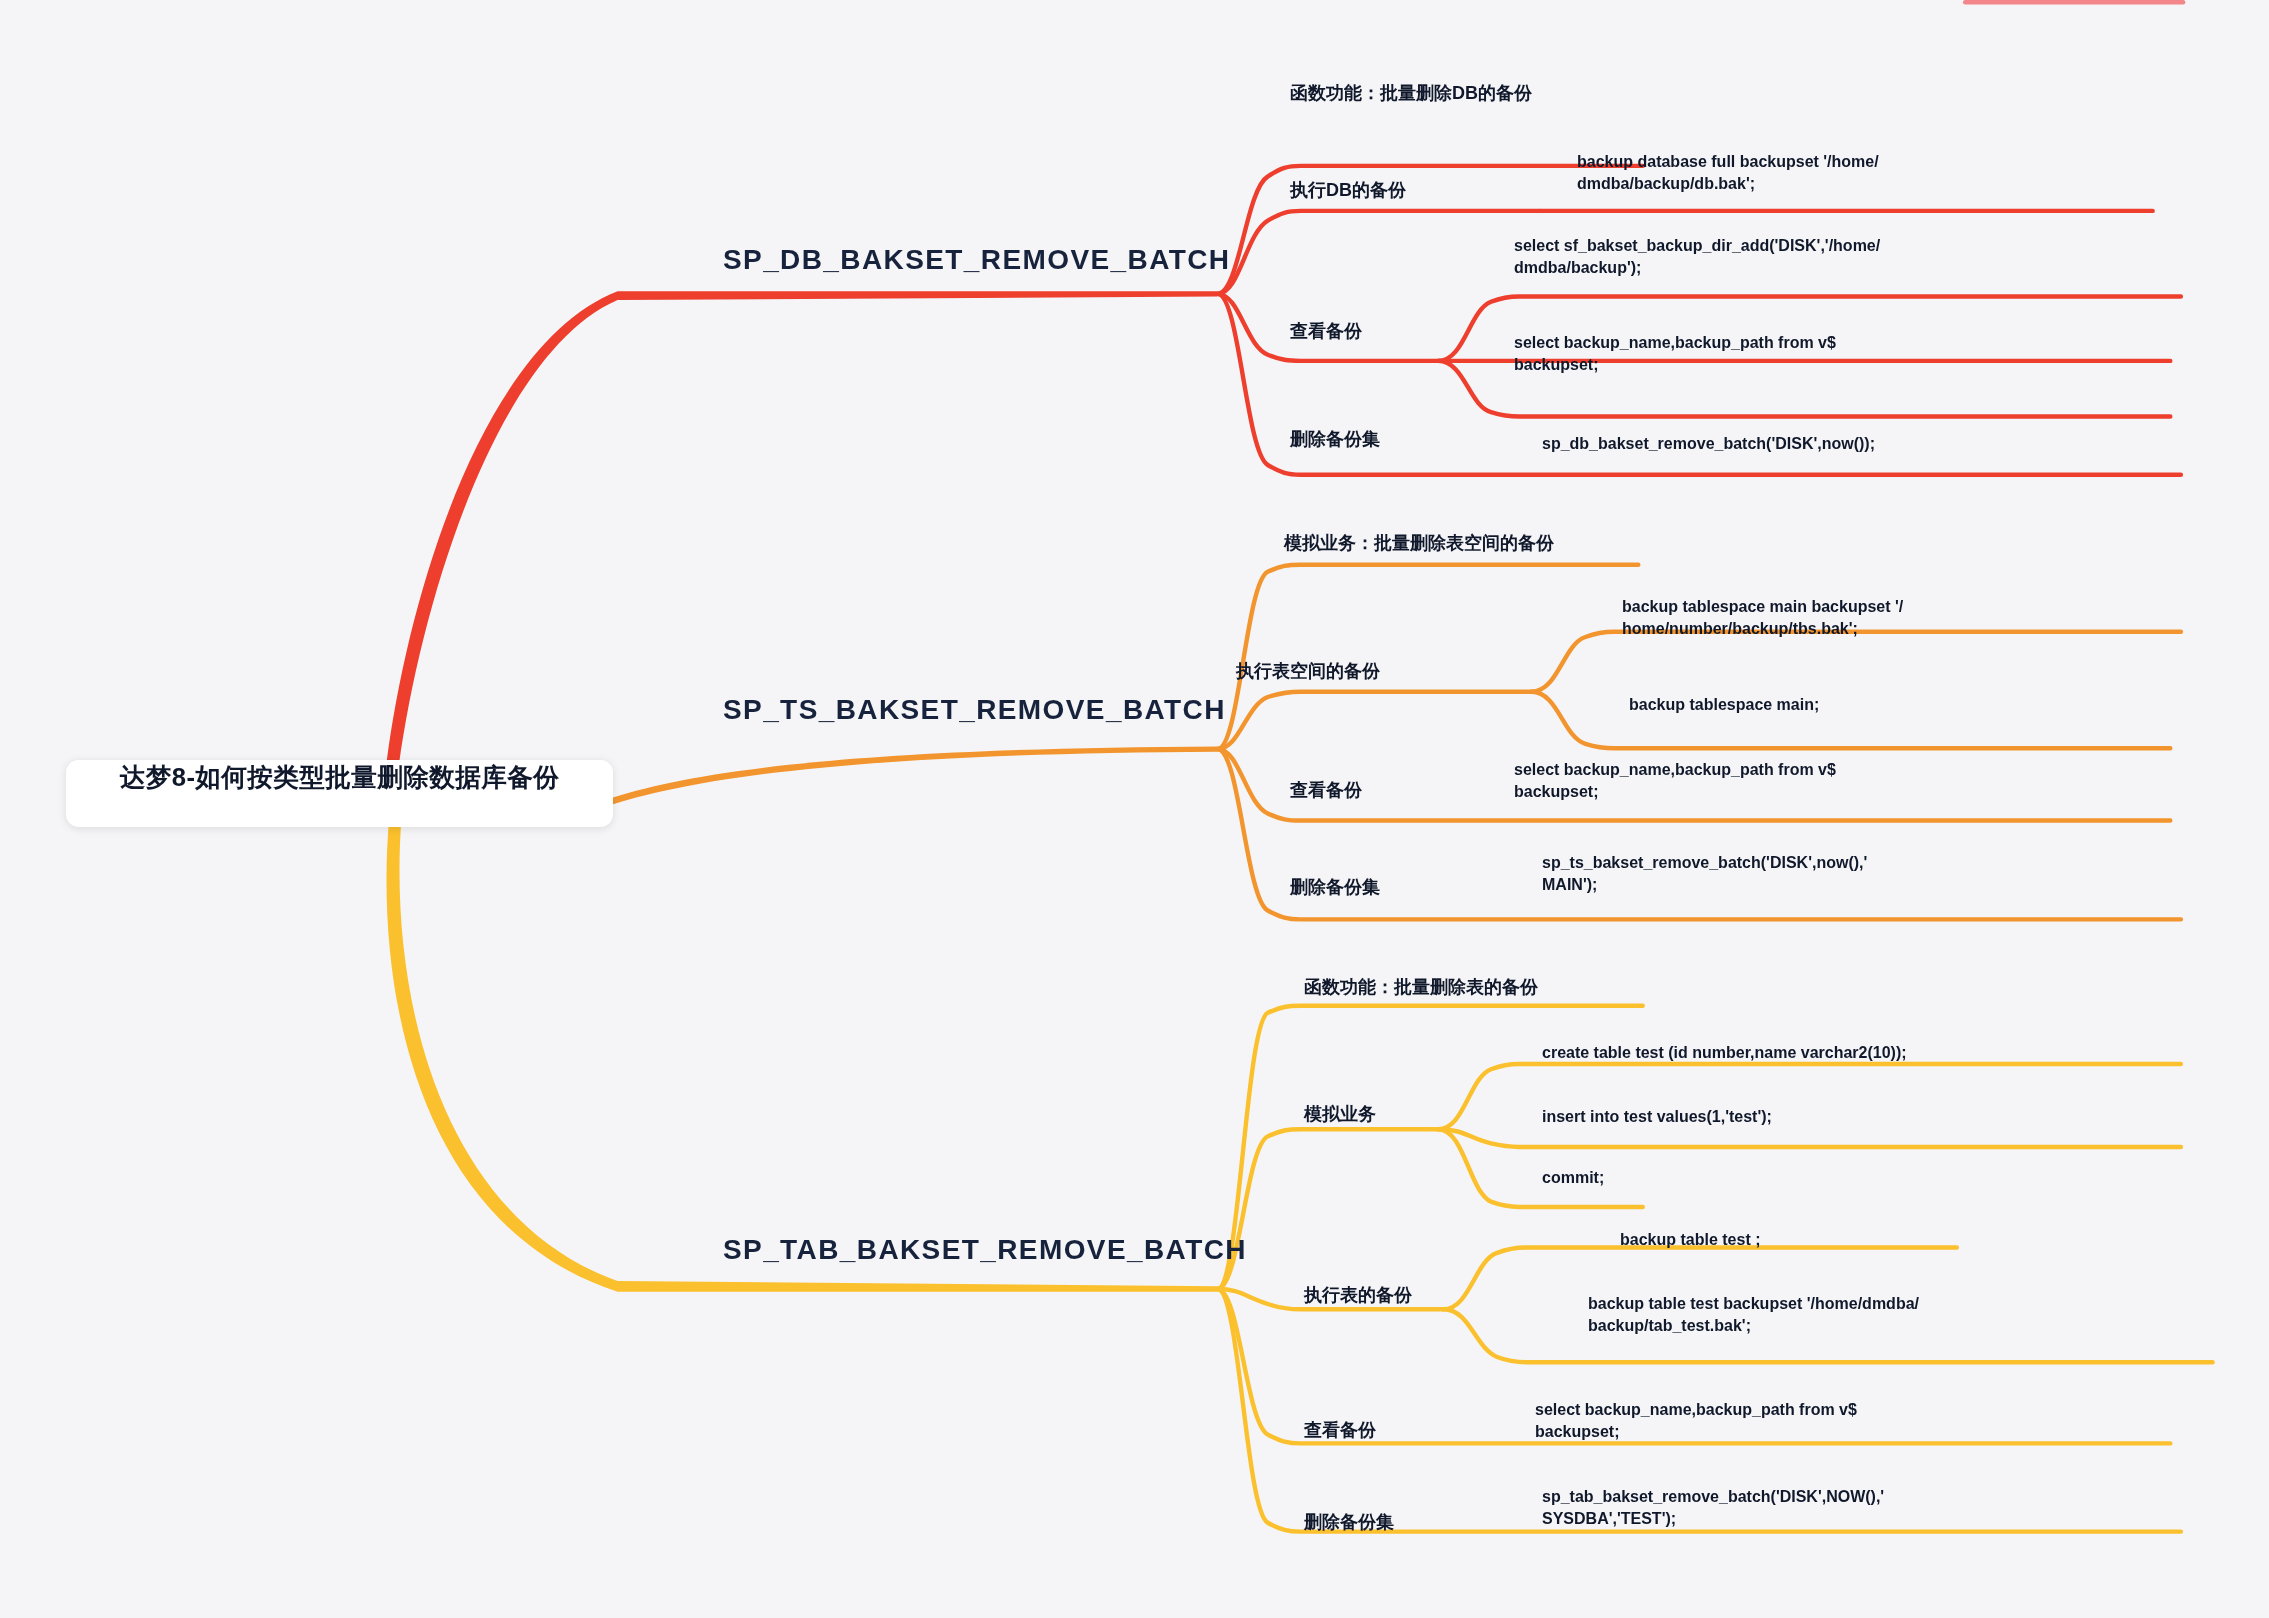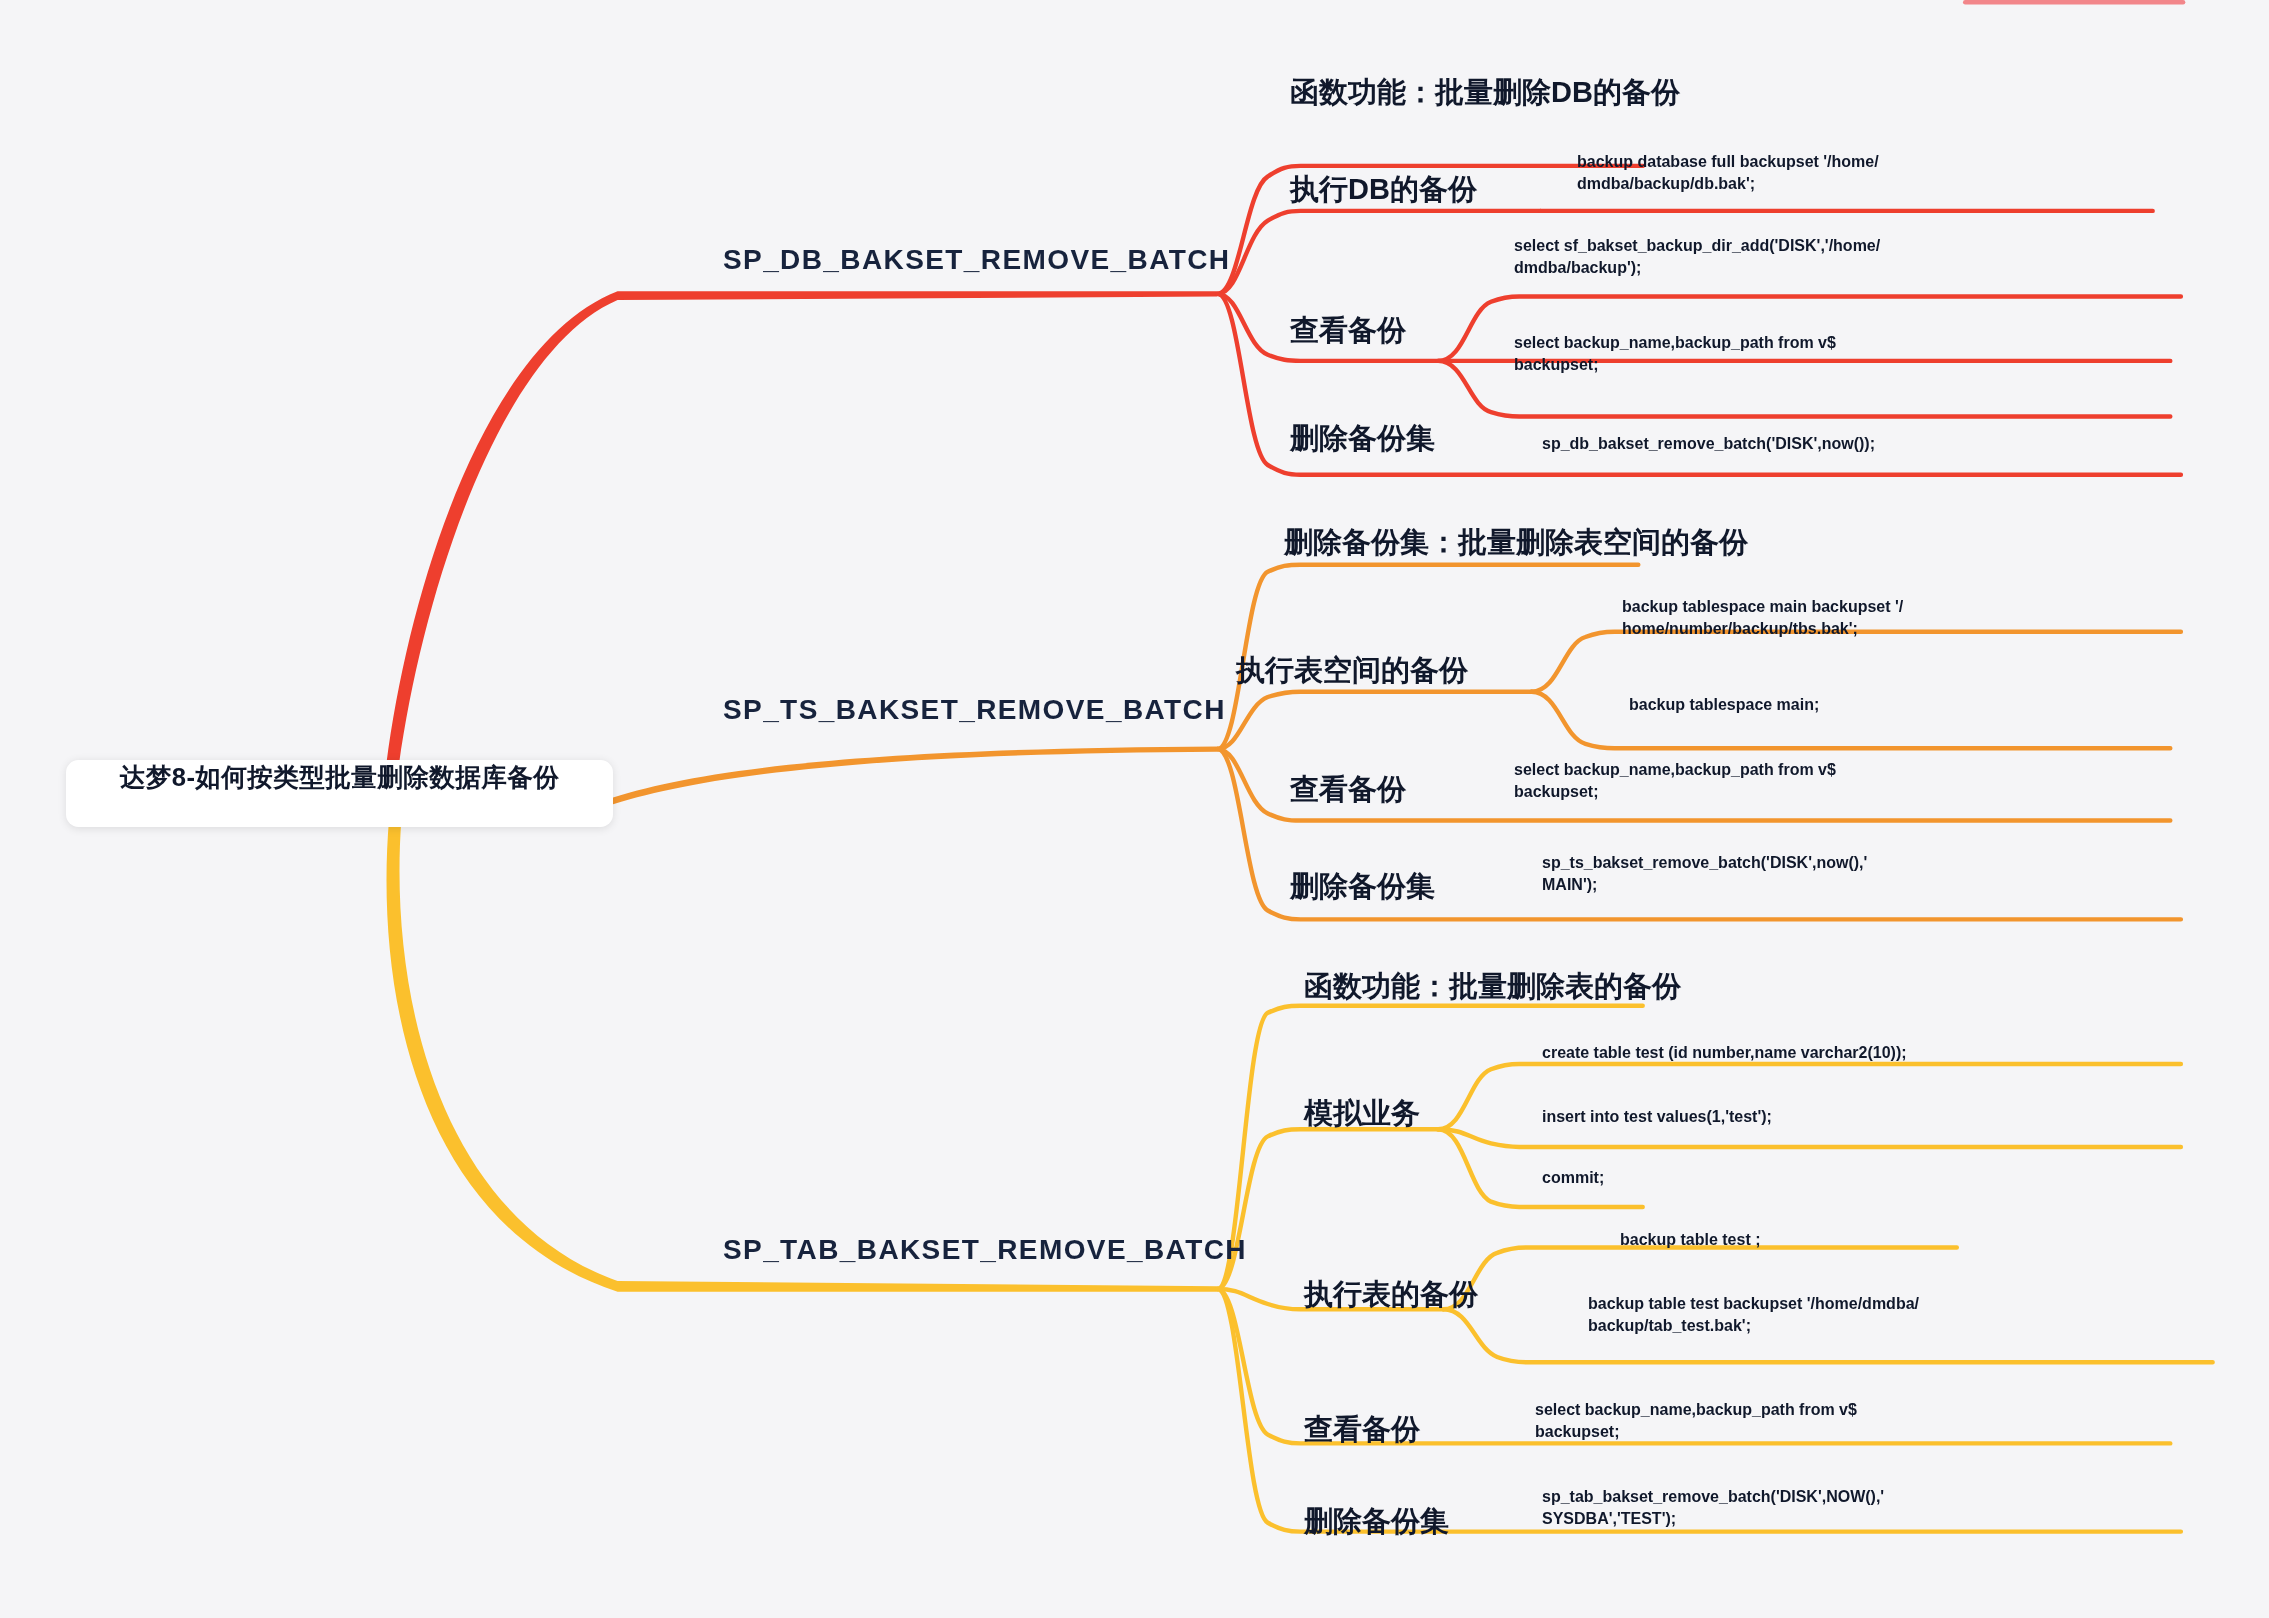--- a/index.html
+++ b/index.html
@@ -36,21 +36,21 @@
     font-size:28px;
     letter-spacing:1.4px;
     white-space:nowrap;
     display:flex;align-items:center;
   }
 
   
   .l2{
     color:#10182b;
     font-weight:bold;
-    font-size:29px;
+    font-size:18px;
     white-space:nowrap;
     display:flex;align-items:center;
   }
 
   
   .l3{
     color:#10182b;
     font-weight:bold;
     font-size:16px;
     line-height:1.33;
@@ -167,21 +167,21 @@
     <span>SP_TS_BAKSET_REMOVE_BATCH</span>
   </div>
 
   <div class="node l3" style="left:1542px;top:423px;width:670px;height:41px;">
     <div>
       <span>sp_db_bakset_remove_batch('DISK',now());</span>
     </div>
   </div>
 
   <div class="node l2" style="left:1284px;top:525px;height:35px;">
-    <span>删除备份集：批量删除表空间的备份</span>
+    <span>模拟业务：批量删除表空间的备份</span>
   </div>
 
   <div class="node l2" style="left:1236px;top:653px;height:35px;">
     <span>执行表空间的备份</span>
   </div>
   <div class="node l3" style="left:1622px;top:582px;width:618px;height:71px;">
     <div>
       <span>backup tablespace main backupset '/</span>
       <span>home/number/backup/tbs.bak';</span>
     </div>

